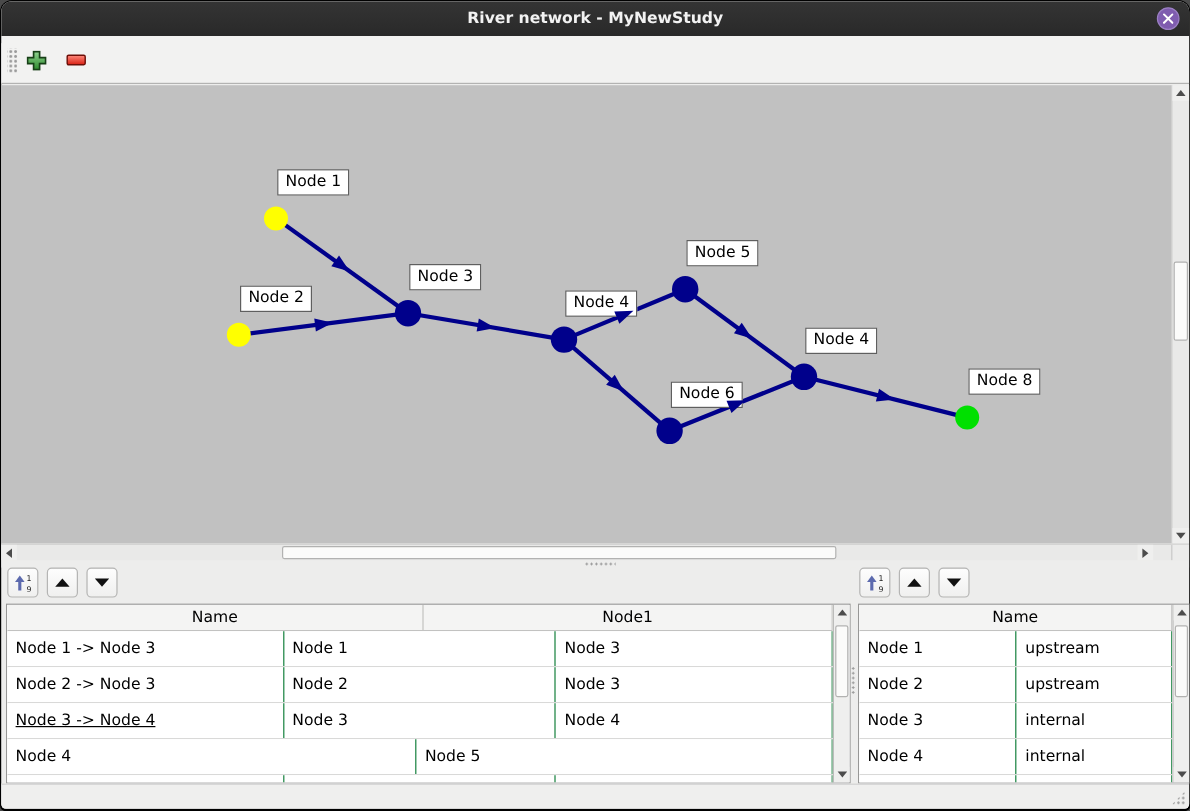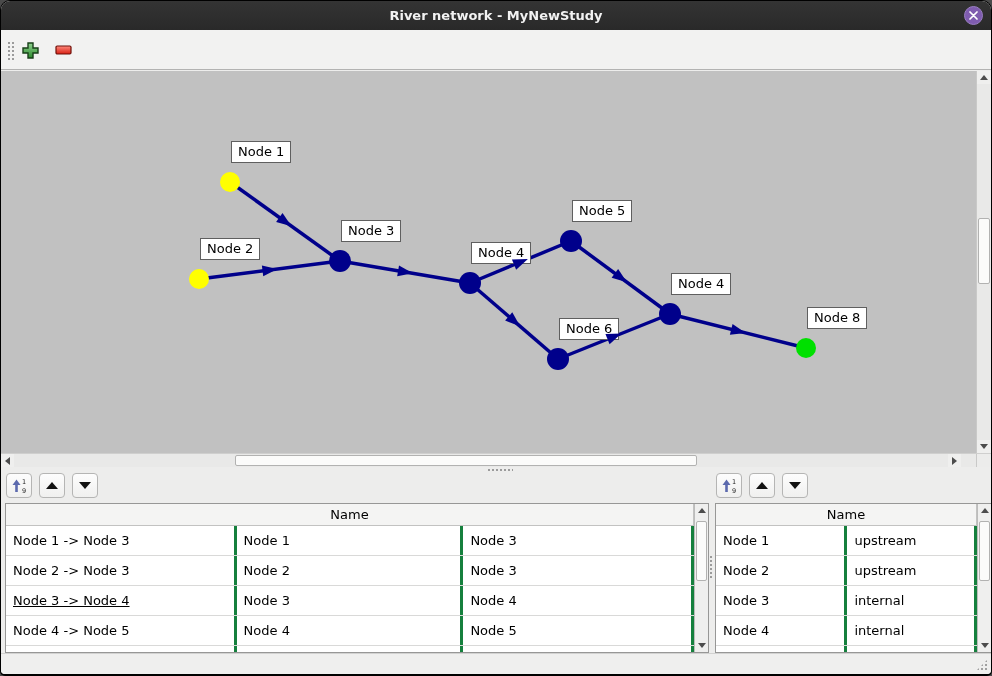--- a/index.html
+++ b/index.html
@@ -72,21 +72,21 @@
            background:linear-gradient(#fdfdfd,#f0f0ef); padding:0;
            display:flex; align-items:center; justify-content:center; }
 
   .table-frame { position:absolute; top:30px; bottom:0; border:1px solid #979796; background:#fff; display:flex; overflow:hidden; }
   .panel.left  .table-frame { left:4px; width:704px; }
   .panel.right .table-frame { left:1px; width:277px; }
   .tbl { flex:1; display:flex; flex-direction:column; overflow:hidden; background:#fff; }
   .thead { display:flex; height:22px; flex:none; background:#f4f4f3; border-bottom:1px solid #c2c2c1; }
   .th { font-size:13px; line-height:21px; text-align:center; border-right:1px solid #c2c2c1; overflow:hidden; }
   .tr { display:flex; height:30px; flex:none; border-bottom:1px solid #d9d9d8; background:#fff; }
-  .td { font-size:13px; line-height:29px; padding-left:7px; border-right:3px solid #15803d; overflow:hidden; white-space:nowrap; }
+  .td { font-size:13px; line-height:29px; padding-left:7px; border-right:1px solid #15803d; overflow:hidden; white-space:nowrap; }
   .tbl-sbar { flex:none; width:14px; position:relative; background:#efefee; border-left:1px solid #bcbcbb; }
 
   
   .statusbar { position:absolute; left:0; top:652px; right:0; bottom:0; background:#efefee; border-top:1px solid #d2d2d1; }
   .resize-grip { position:absolute; right:3px; bottom:3px; width:12px; height:12px;
                background-image:radial-gradient(#a0a0a0 0.9px, transparent 1.2px); background-size:4px 4px;
                clip-path:polygon(100% 0, 100% 100%, 0 100%); }
 </style>
 </head>
 <body>
@@ -212,38 +212,38 @@
               <span class="tri" style="border-width:0 6px 7px 6px;border-color:transparent transparent #111 transparent;"></span>
             </button>
           <button class="p-btn">
               <span class="tri" style="border-width:7px 6px 0 6px;border-color:#111 transparent transparent transparent;"></span>
             </button>
         </div>
         <div class="table-frame">
           <div class="tbl" id="edge-table">
               <div class="thead">
                 <div class="th" style="flex: 231 0 0px;">Name</div>
+                <div class="th" style="flex: 227 0 0px;">Node1</div>
               </div>
               <div class="tr">
                 <div class="td" style="flex: 231 0 0px;">Node 1 -&gt; Node 3</div>
                 <div class="td" style="flex: 227 0 0px;">Node 1</div>
                 <div class="td" style="flex: 231 0 0px;">Node 3</div>
               </div>
               <div class="tr">
                 <div class="td" style="flex: 231 0 0px;">Node 2 -&gt; Node 3</div>
                 <div class="td" style="flex: 227 0 0px;">Node 2</div>
                 <div class="td" style="flex: 231 0 0px;">Node 3</div>
               </div>
               <div class="tr">
                 <div class="td" style="flex: 231 0 0px; text-decoration: underline;">Node 3 -&gt; Node 4</div>
                 <div class="td" style="flex: 227 0 0px;">Node 3</div>
                 <div class="td" style="flex: 231 0 0px;">Node 4</div>
               </div>
               <div class="tr">
-                <div class="td" style="flex: 231 0 0px;">Node 4 -&gt; Node 5</div>
                 <div class="td" style="flex: 227 0 0px;">Node 4</div>
                 <div class="td" style="flex: 231 0 0px;">Node 5</div>
               </div>
               <div class="tr">
                 <div class="td" style="flex: 231 0 0px;"></div>
                 <div class="td" style="flex: 227 0 0px;"></div>
                 <div class="td" style="flex: 231 0 0px;"></div>
               </div>
             </div>
           <div class="tbl-sbar">

